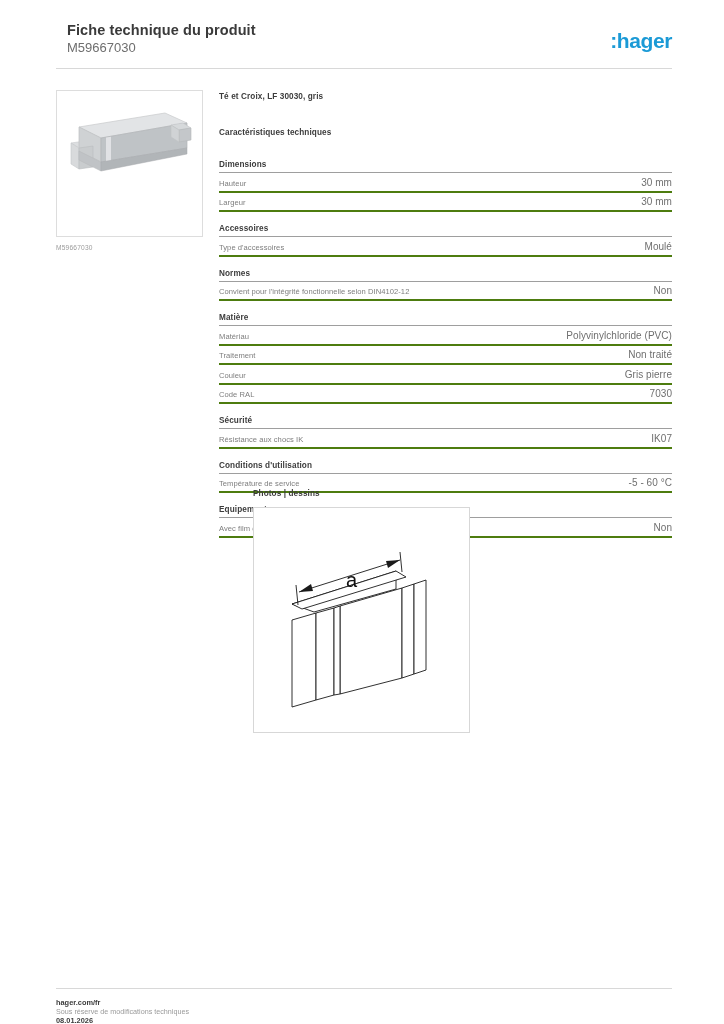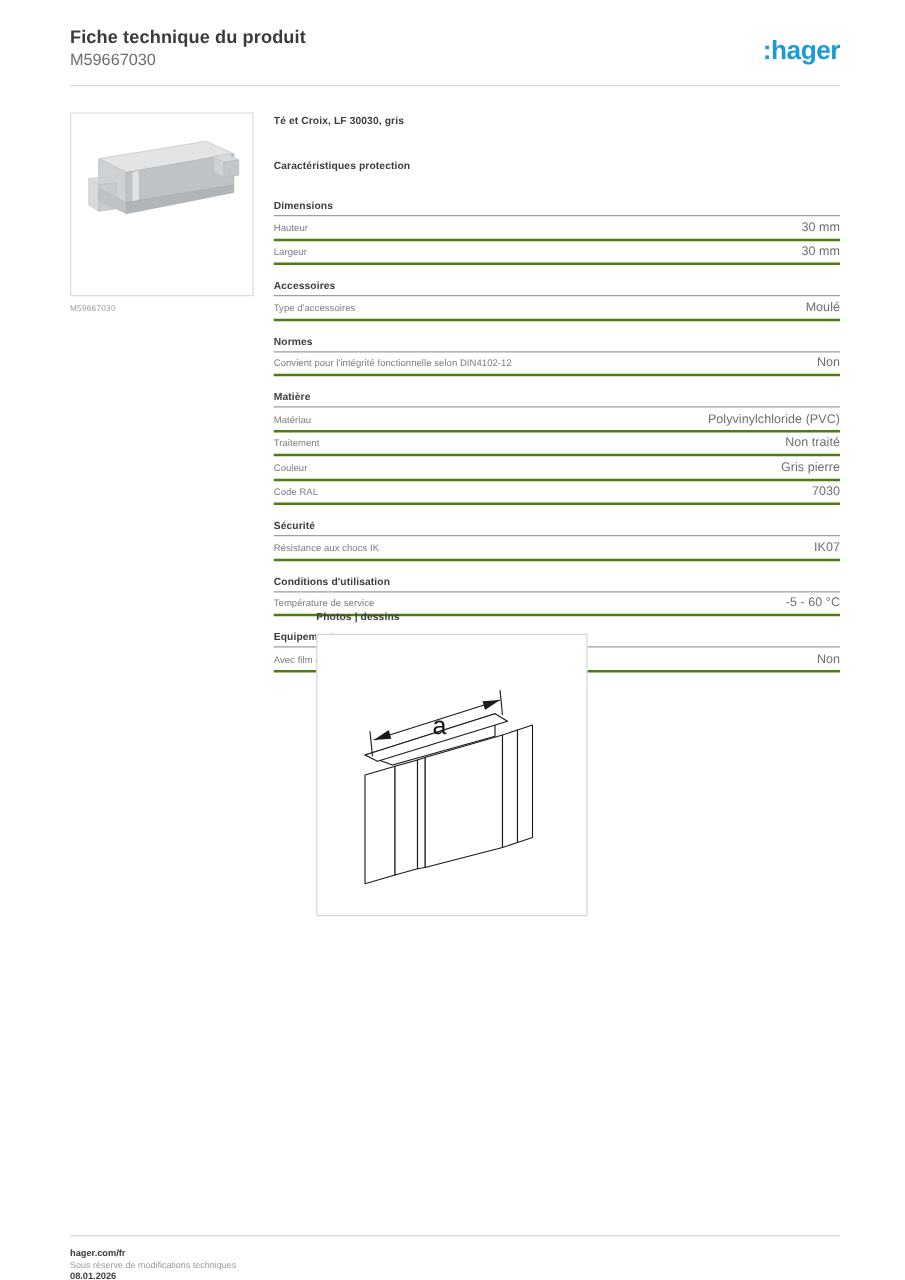--- a/index.html
+++ b/index.html
@@ -18,21 +18,21 @@
     position: absolute;
     left: 0; top: 0;
     width: 724px;
     height: 1024px;
     overflow: hidden;
   }
 
   
   .header {
     position: absolute;
-    left: 56px; top: 22px;
+    left: 67px; top: 22px;
     width: 616px;
   }
   .header-title {
     font-size: 14.5px;
     font-weight: bold;
     color: #3a3a3a;
     letter-spacing: 0.1px;
     line-height: 17px;
   }
   .header-subtitle {
@@ -222,21 +222,21 @@
 
         <polygon points="22,60 44,71 44,80 22,69" fill="#c0c3c6" stroke="#b4b7b9" stroke-width="0.5"></polygon>
         <polygon points="44,71 130,57 130,63 44,80" fill="#b1b5b8" stroke="#a6a9ac" stroke-width="0.5"></polygon>
       </svg>
     </div>
     <div class="product-caption">M59667030</div>
   </div>
 
   <div class="spec">
     <div class="product-name">Té et Croix, LF 30030, gris</div>
-    <div class="spec-title">Caractéristiques protection</div>
+    <div class="spec-title">Caractéristiques techniques</div>
     <div id="spec-groups">
         <div class="group">
           <div class="group-header">Dimensions</div>
           <div class="row">
             <div class="row-label">Hauteur</div>
             <div class="row-value">30 mm</div>
           </div>
           <div class="row">
             <div class="row-label">Largeur</div>
             <div class="row-value">30 mm</div>

